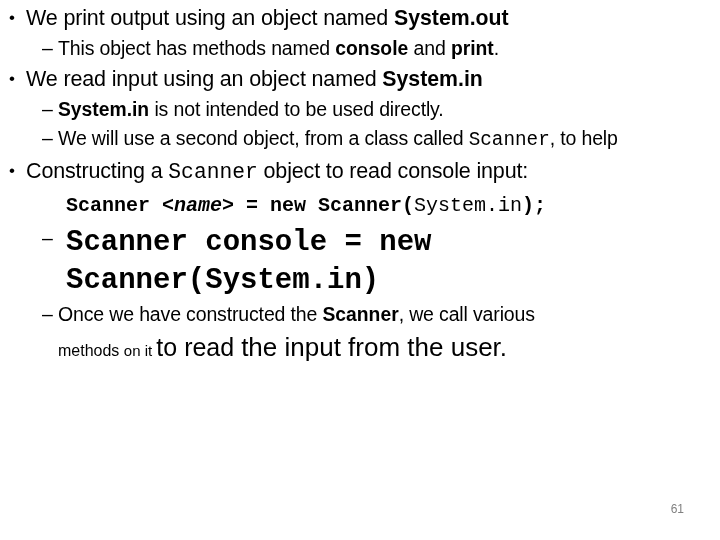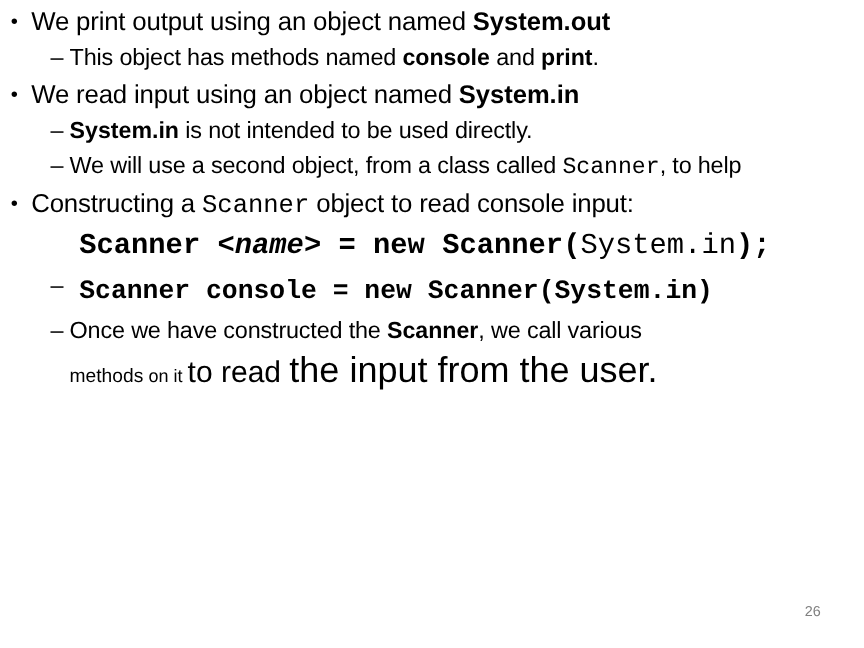--- a/index.html
+++ b/index.html
@@ -67,25 +67,25 @@
   }
 
   
   .codeline {
     padding-left: 66px;
     font-family: "Liberation Mono", monospace;
     font-weight: bold;
     letter-spacing: 0px;
   }
   .code-a {
-    font-size: 24px;
+    font-size: 20px;
     line-height: 36px;
   }
   .code-b {
-    font-size: 22px;
+    font-size: 29px;
     line-height: 38px;
   }
 
   
   code, .mono {
     font-family: Liberation Sans, sans-serif;
     font-weight: bold;
     font-size: 0.99em;
     letter-spacing: 0px;
   }
@@ -103,21 +103,21 @@
   }
   .mono-thin {
     font-family: "Liberation Mono", monospace;
     font-weight: normal;
   }
 
   
   .g1 { font-size: 16px; }
   .g2 { font-size: 15px; }
   .g3 { font-size: 25px; }
-  .g4 { font-size: 30px; }
+  .g4 { font-size: 26px; }
 
   .lastline {
     padding-left: 58px;
     line-height: 36px;
     white-space: nowrap;
   }
 
   
   #page-number {
     position: absolute;
@@ -181,15 +181,15 @@
       <span class="marker">–</span>
       <span>Once we have constructed the </span><code>Scanner</code><span>, we call various</span>
     </div>
 
     <div class="row lastline">
       <span class="g1">methods </span><span class="g2">on it </span><span class="g3">to read </span><span class="g4">the input from the user.</span>
     </div>
 
   </div>
 
-  <div id="page-number">26</div>
+  <div id="page-number">61</div>
 
 </div>
 
 </body></html>

